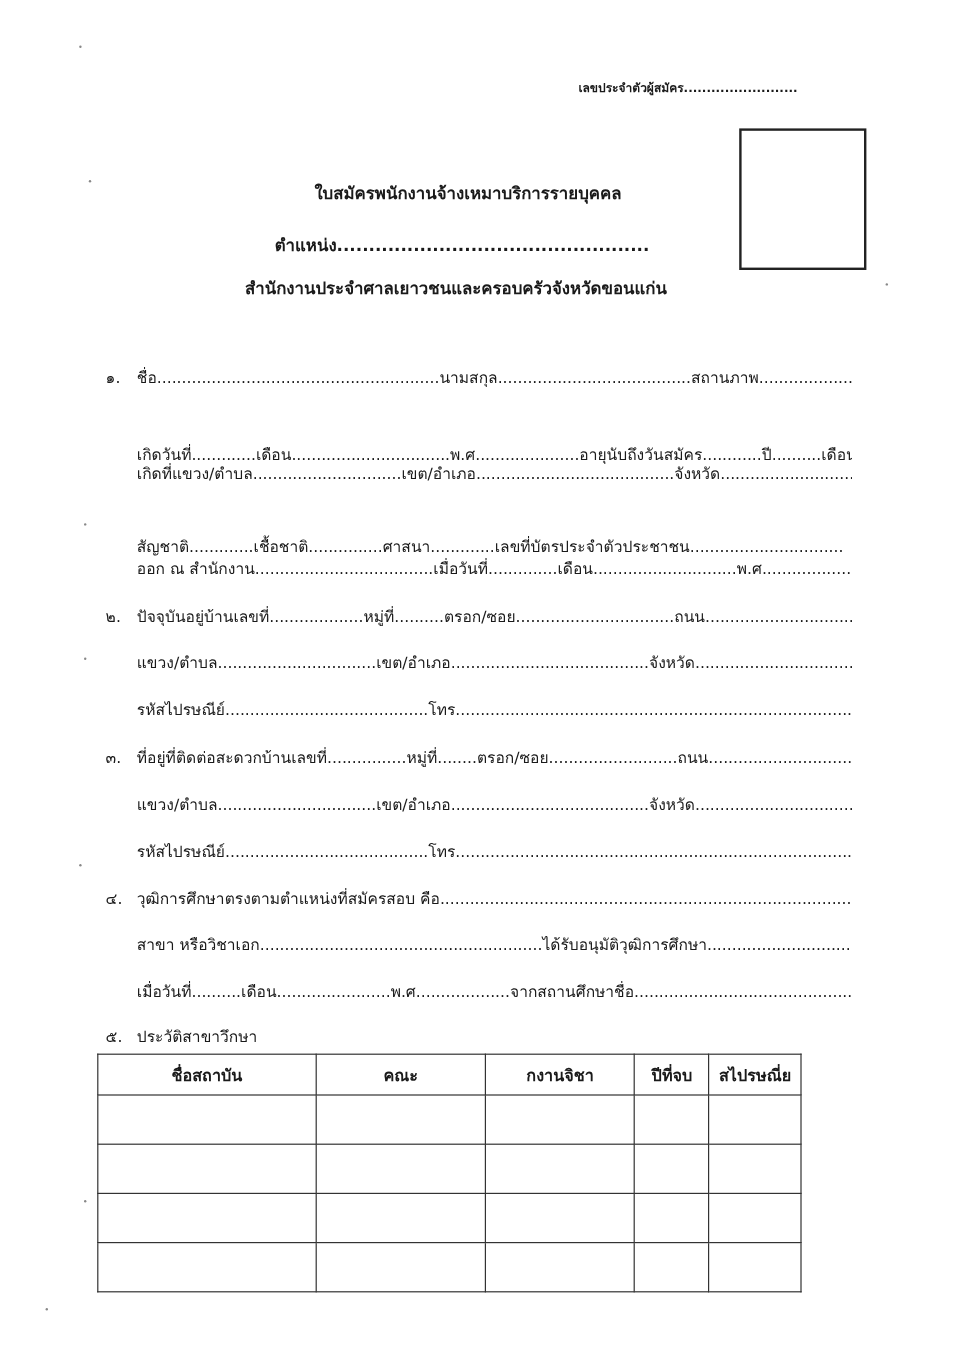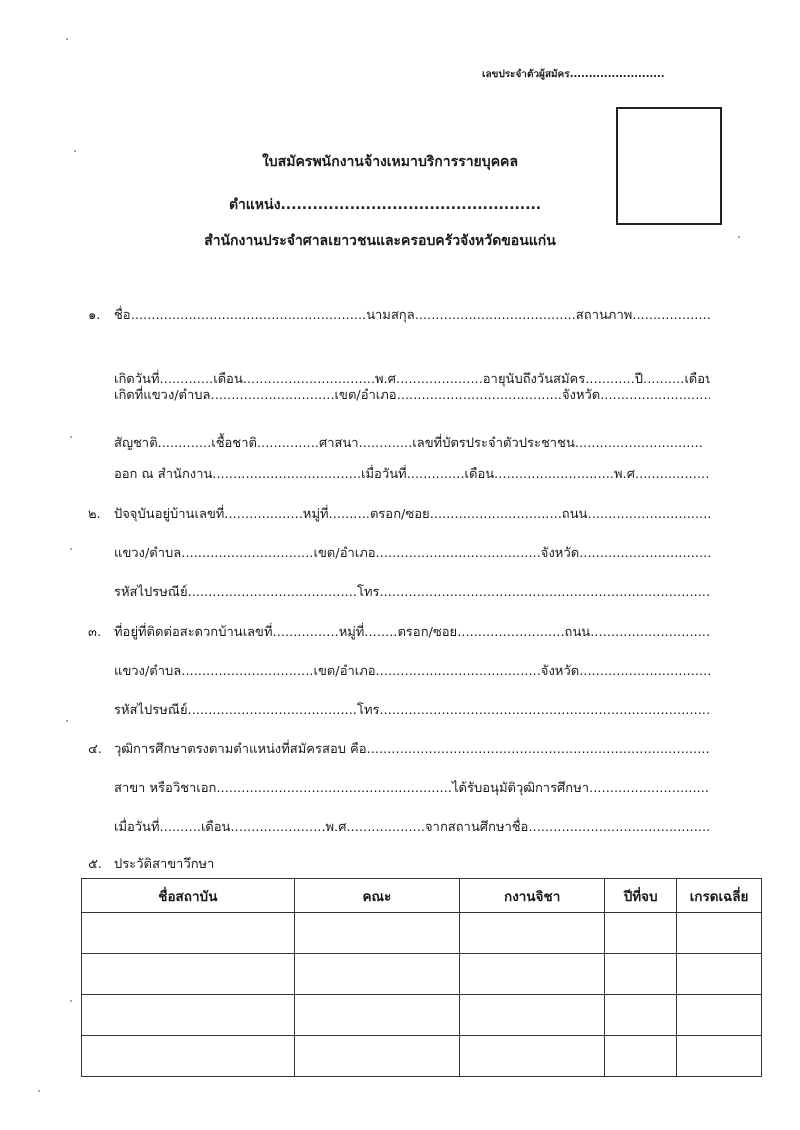--- a/index.html
+++ b/index.html
@@ -9,21 +9,21 @@
   .hdr-id { left:482px; top:66px; font-size:10px; font-weight:bold; }
   .photo-box { position:absolute; left:616px; top:107px; width:106px; height:118px;
                border:2px solid #222; box-sizing:border-box; }
   .title { left:0; width:800px; text-align:center; font-weight:bold; font-size:14px; }
   .t1 { top:150px; left:-10px; }
   .t2 { top:193px; left:-15px; }
   .t3 { top:229px; left:-20px; }
   .line { position:absolute; left:88px; width:622px; font-size:13px; white-space:nowrap; overflow:hidden; }
   .num { position:absolute; left:0; }
   .ind { padding-left:26px; }
-  table.edu { position:absolute; left:81px; top:878px; width:681px; border-collapse:collapse;
+  table.edu { position:absolute; left:81px; top:878px; width:587px; border-collapse:collapse;
               border:1.5px solid #222; }
   table.edu th, table.edu td { border:1px solid #333; font-size:13.5px; font-weight:bold; text-align:center; }
   table.edu th { height:31px; }
   table.edu td { height:38px; }
   .speck { position:absolute; width:2px; height:2px; background:#888; border-radius:1px; }
 </style>
 </head>
 <body>
 
 <div class="abs hdr-id">เลขประจำตัวผู้สมัคร.........................</div>
@@ -36,21 +36,21 @@
 <div class="line" style="top:304px;">
   <span class="num">๑.</span>
   <span class="ind">ชื่อ.........................................................นามสกุล.......................................สถานภาพ.............................</span>
 </div>
 <div class="line" style="top:344px;margin-top:24px;">
   <span class="ind">เกิดวันที่.............เดือน................................พ.ศ.....................อายุนับถึงวันสมัคร............ปี..........เดือน</span>
 </div>
 <div class="line" style="top:384px;">
   <span class="ind">เกิดที่แขวง/ตำบล..............................เขต/อำเภอ........................................จังหวัด..................................</span>
 </div>
-<div class="line" style="top:432px;">
+<div class="line" style="top:445px;">
   <span class="ind">สัญชาติ.............เชื้อชาติ...............ศาสนา.............เลขที่บัตรประจำตัวประชาชน...............................</span>
 </div>
 <div class="line" style="top:463px;">
   <span class="ind">ออก ณ สำนักงาน....................................เมื่อวันที่..............เดือน.............................พ.ศ.......................</span>
 </div>
 
 <div class="line" style="top:503px;">
   <span class="num">๒.</span>
   <span class="ind">ปัจจุบันอยู่บ้านเลขที่...................หมู่ที่..........ตรอก/ซอย................................ถนน..................................</span>
 </div>
@@ -95,21 +95,21 @@
       <col style="width:135px">
       <col style="width:67px">
       <col style="width:79px">
   </colgroup>
   <thead>
     <tr>
       <th>ชื่อสถาบัน</th>
       <th>คณะ</th>
       <th>กงานจิชา</th>
       <th>ปีที่จบ</th>
-      <th>เกรดเฉลี่ย</th>
+      <th>สไปรษณี่ย</th>
     </tr>
   </thead>
   <tbody>
     <tr>
       <td></td>
       <td></td>
       <td></td>
       <td></td>
       <td></td>
     </tr>

